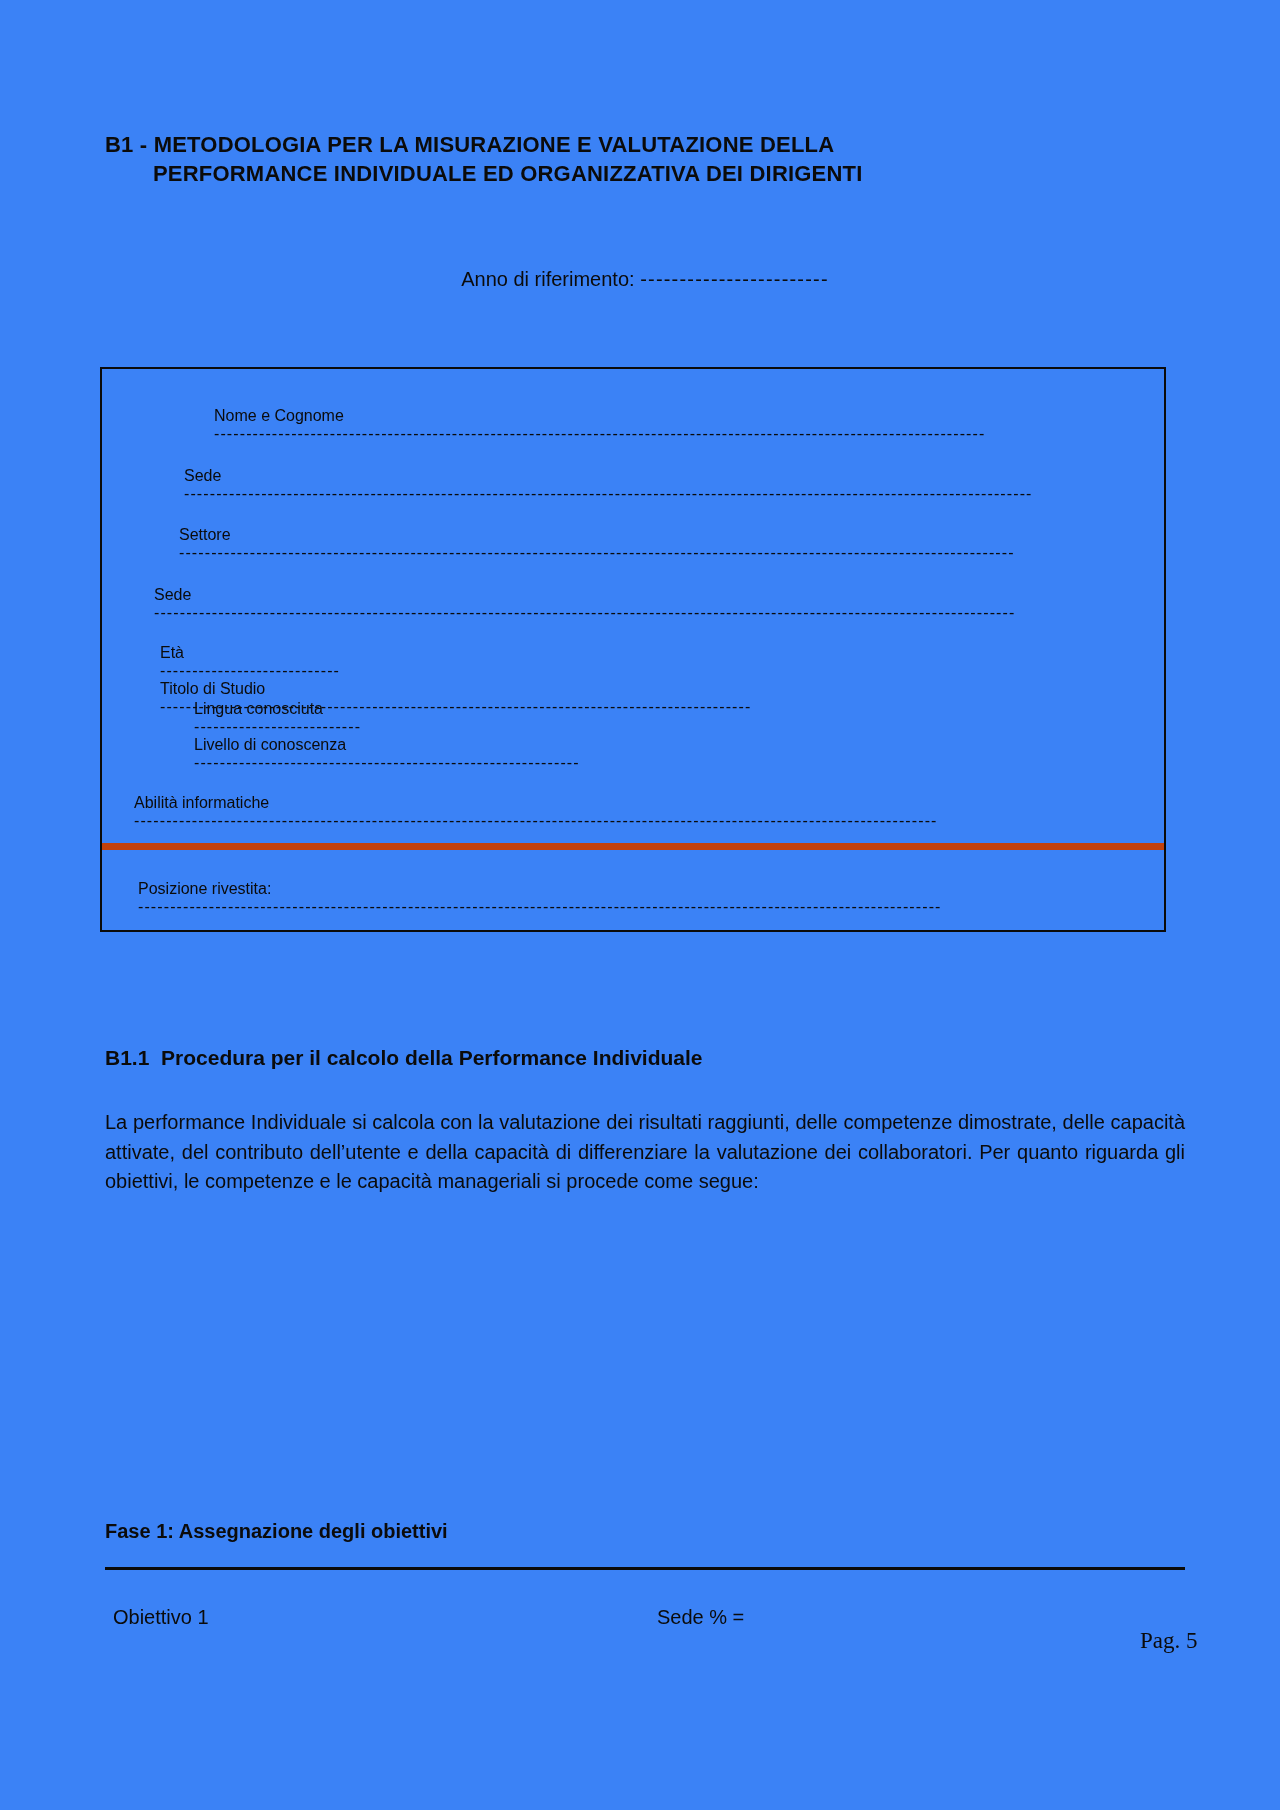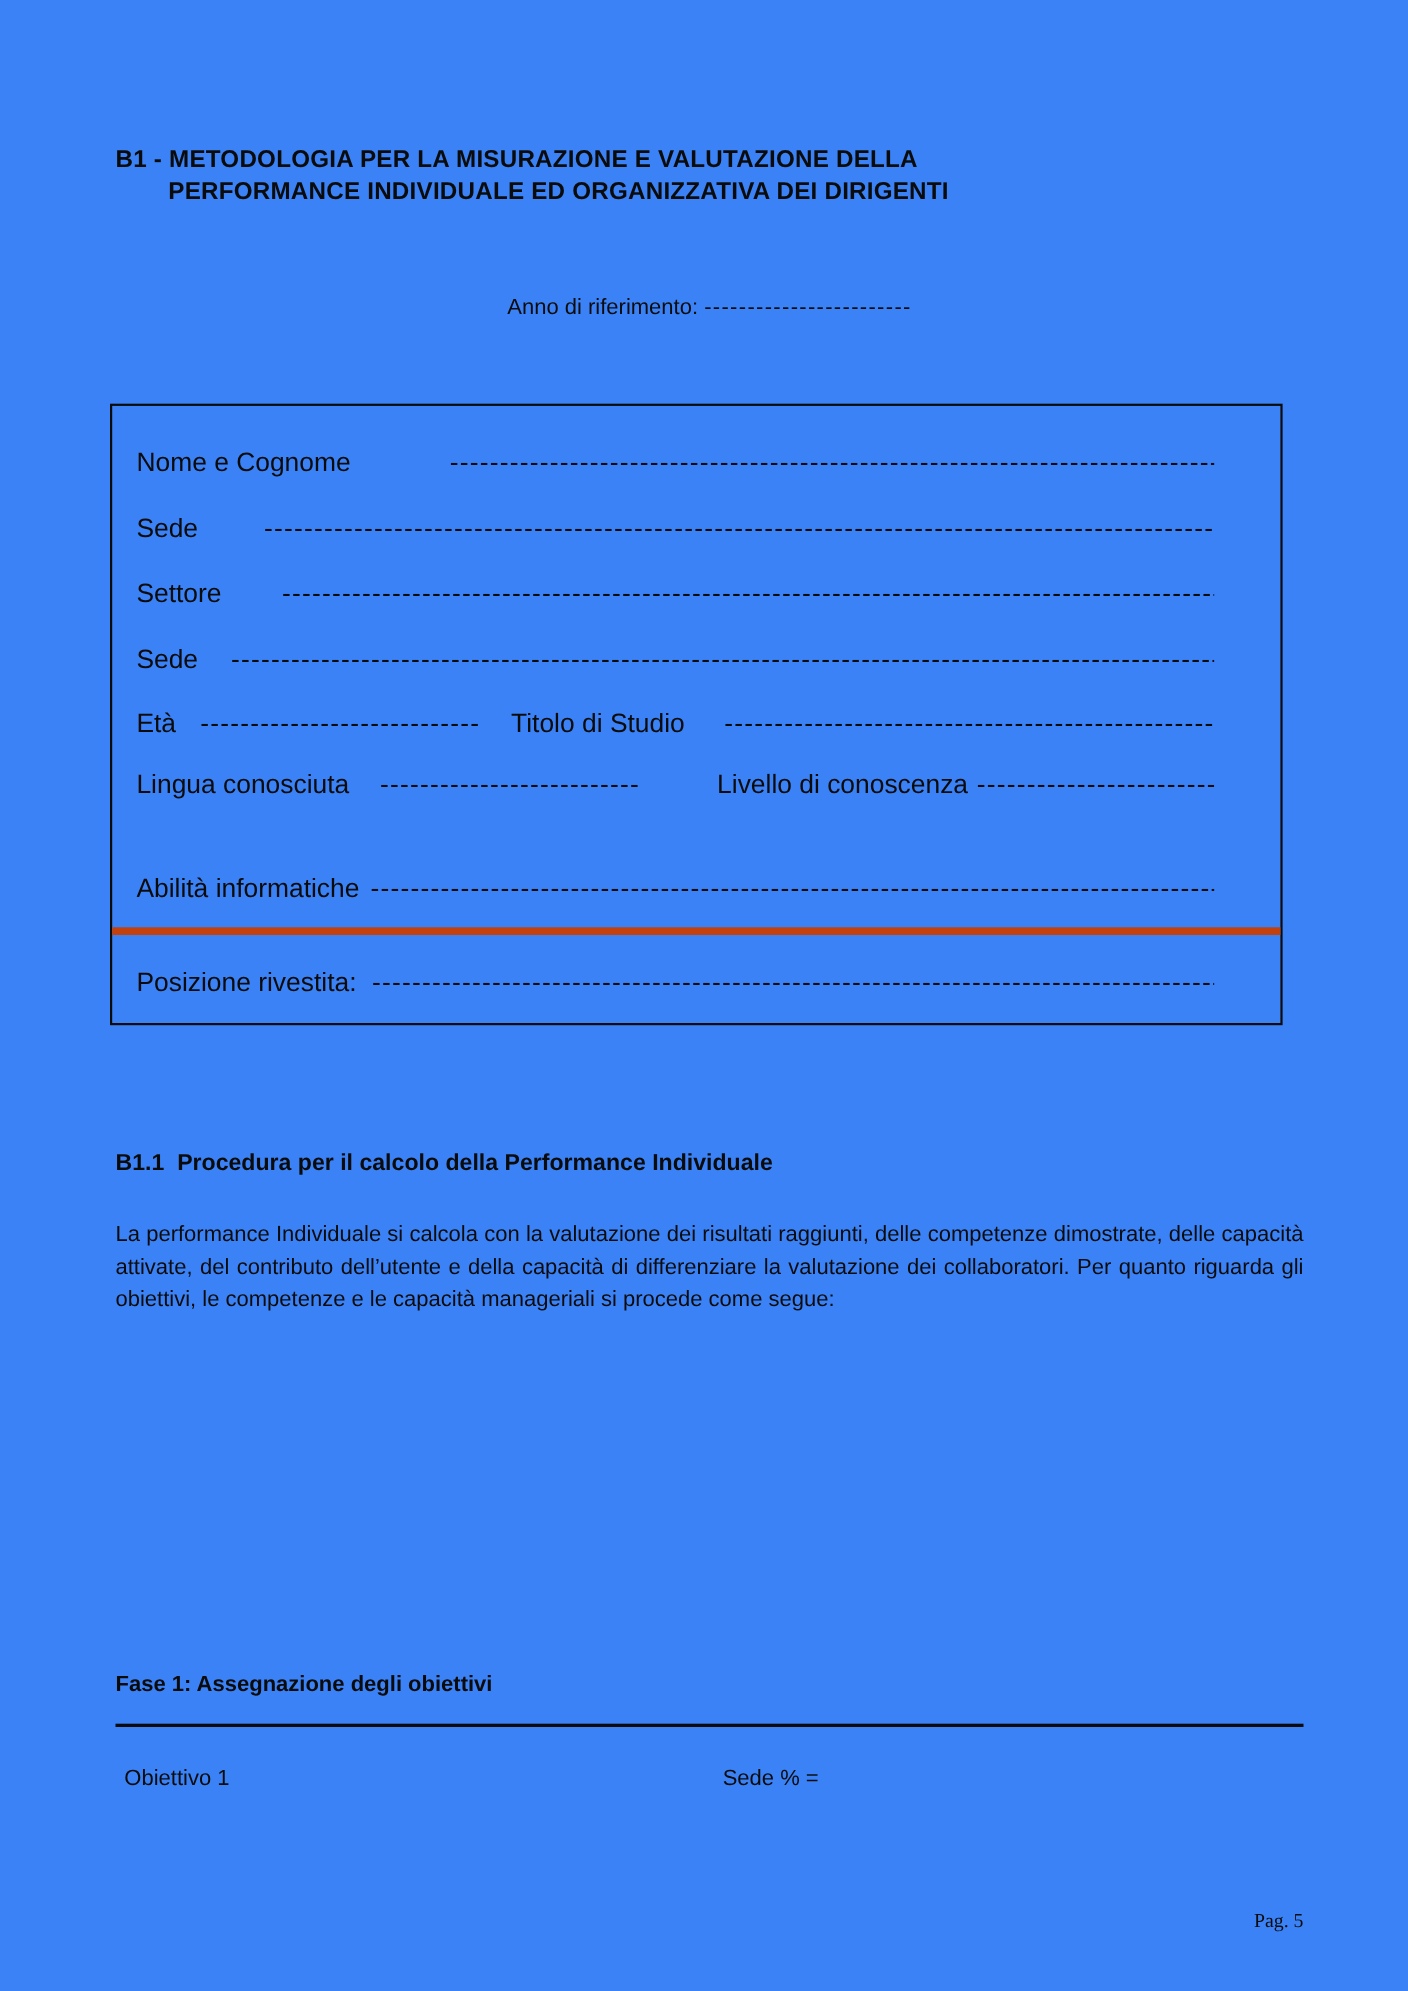--- a/index.html
+++ b/index.html
@@ -30,21 +30,21 @@
   .form-section-top{
     position:relative;width:100%;height:474px;box-sizing:border-box;
   }
   .form-section-bottom{
     position:relative;width:100%;height:87px;
     border-top:7px solid #c2410c;box-sizing:border-box;
   }
   .form-row{
     position:absolute;left:22px;right:60px;
     display:flex;flex-wrap:nowrap;align-items:baseline;
-    font-size:24px;white-space:nowrap;overflow:hidden;
+    font-size:16px;white-space:nowrap;overflow:hidden;flex-direction:column;
   }
   .form-row .lbl{flex:0 0 auto;}
   .form-row .fill{flex:1 1 auto;overflow:hidden;letter-spacing:1.1px;}
   .form-row .mid{flex:0 0 auto;overflow:hidden;letter-spacing:1.1px;}
   .row-nome{top:38px;}    .row-nome .fill{margin-left:90px;}
   .row-area{top:98px;}    .row-area .fill{margin-left:60px;}
   .row-settore{top:157px;}.row-settore .fill{margin-left:55px;}
   .row-sede{top:217px;}   .row-sede .fill{margin-left:30px;}
   .row-eta{top:275px;}
   .row-eta .mid{margin-left:22px;}
@@ -72,23 +72,23 @@
     position:absolute;left:105px;top:1567px;width:1080px;height:3px;
     background:#0b0b0b;
   }
   .objective-label{
     position:absolute;left:113px;top:1606px;font-size:20px;
   }
   .weight-label{
     position:absolute;left:657px;top:1606px;font-size:20px;
   }
   .page-footer{
-    position:absolute;left:1140px;top:1736px;
+    position:absolute;left:1140px;top:1628px;
     font-family:"Liberation Serif","DejaVu Serif",serif;
-    font-size:18px;
+    font-size:23px;
   }
 </style>
 </head>
 <body>
 
 <div class="page">
 
   <div class="doc-title">
     <span>B1 - METODOLOGIA PER LA MISURAZIONE E VALUTAZIONE DELLA</span><br>
     <span>PERFORMANCE INDIVIDUALE ED ORGANIZZATIVA DEI DIRIGENTI</span>

